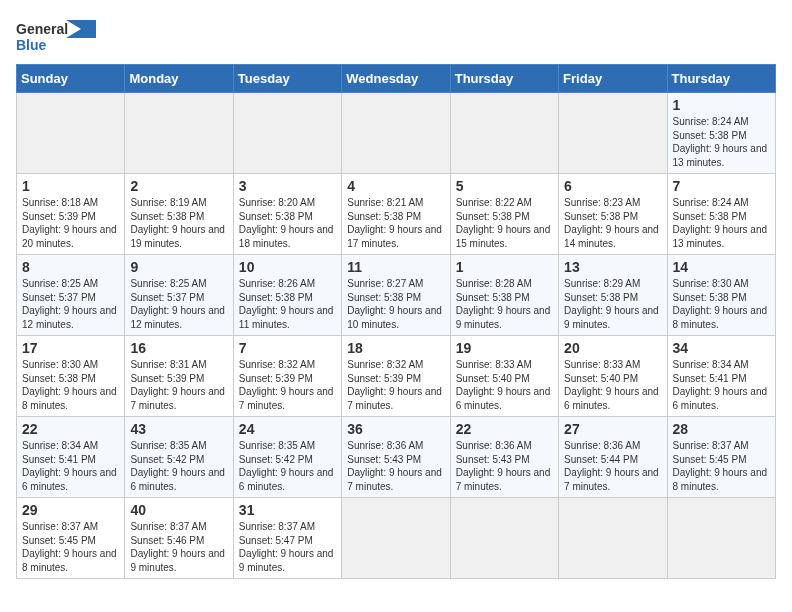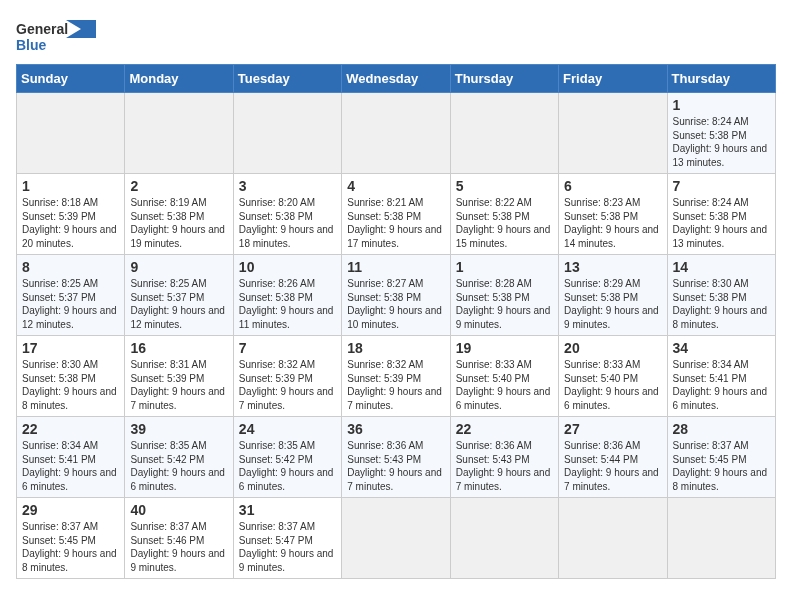--- a/index.html
+++ b/index.html
@@ -158,21 +158,21 @@
         <td><span class="day-num">19</span>
         <span class="cell-text">Sunrise: 8:33 AM<br>Sunset: 5:40 PM<br>Daylight: 9 hours and 6 minutes.</span></td>
         <td><span class="day-num">20</span>
         <span class="cell-text">Sunrise: 8:33 AM<br>Sunset: 5:40 PM<br>Daylight: 9 hours and 6 minutes.</span></td>
         <td><span class="day-num">34</span>
         <span class="cell-text">Sunrise: 8:34 AM<br>Sunset: 5:41 PM<br>Daylight: 9 hours and 6 minutes.</span></td>
       </tr>
       <tr>
         <td><span class="day-num">22</span>
         <span class="cell-text">Sunrise: 8:34 AM<br>Sunset: 5:41 PM<br>Daylight: 9 hours and 6 minutes.</span></td>
-        <td><span class="day-num">39</span>
+        <td><span class="day-num">43</span>
         <span class="cell-text">Sunrise: 8:35 AM<br>Sunset: 5:42 PM<br>Daylight: 9 hours and 6 minutes.</span></td>
         <td><span class="day-num">24</span>
         <span class="cell-text">Sunrise: 8:35 AM<br>Sunset: 5:42 PM<br>Daylight: 9 hours and 6 minutes.</span></td>
         <td><span class="day-num">36</span>
         <span class="cell-text">Sunrise: 8:36 AM<br>Sunset: 5:43 PM<br>Daylight: 9 hours and 7 minutes.</span></td>
         <td><span class="day-num">22</span>
         <span class="cell-text">Sunrise: 8:36 AM<br>Sunset: 5:43 PM<br>Daylight: 9 hours and 7 minutes.</span></td>
         <td><span class="day-num">27</span>
         <span class="cell-text">Sunrise: 8:36 AM<br>Sunset: 5:44 PM<br>Daylight: 9 hours and 7 minutes.</span></td>
         <td><span class="day-num">28</span>

